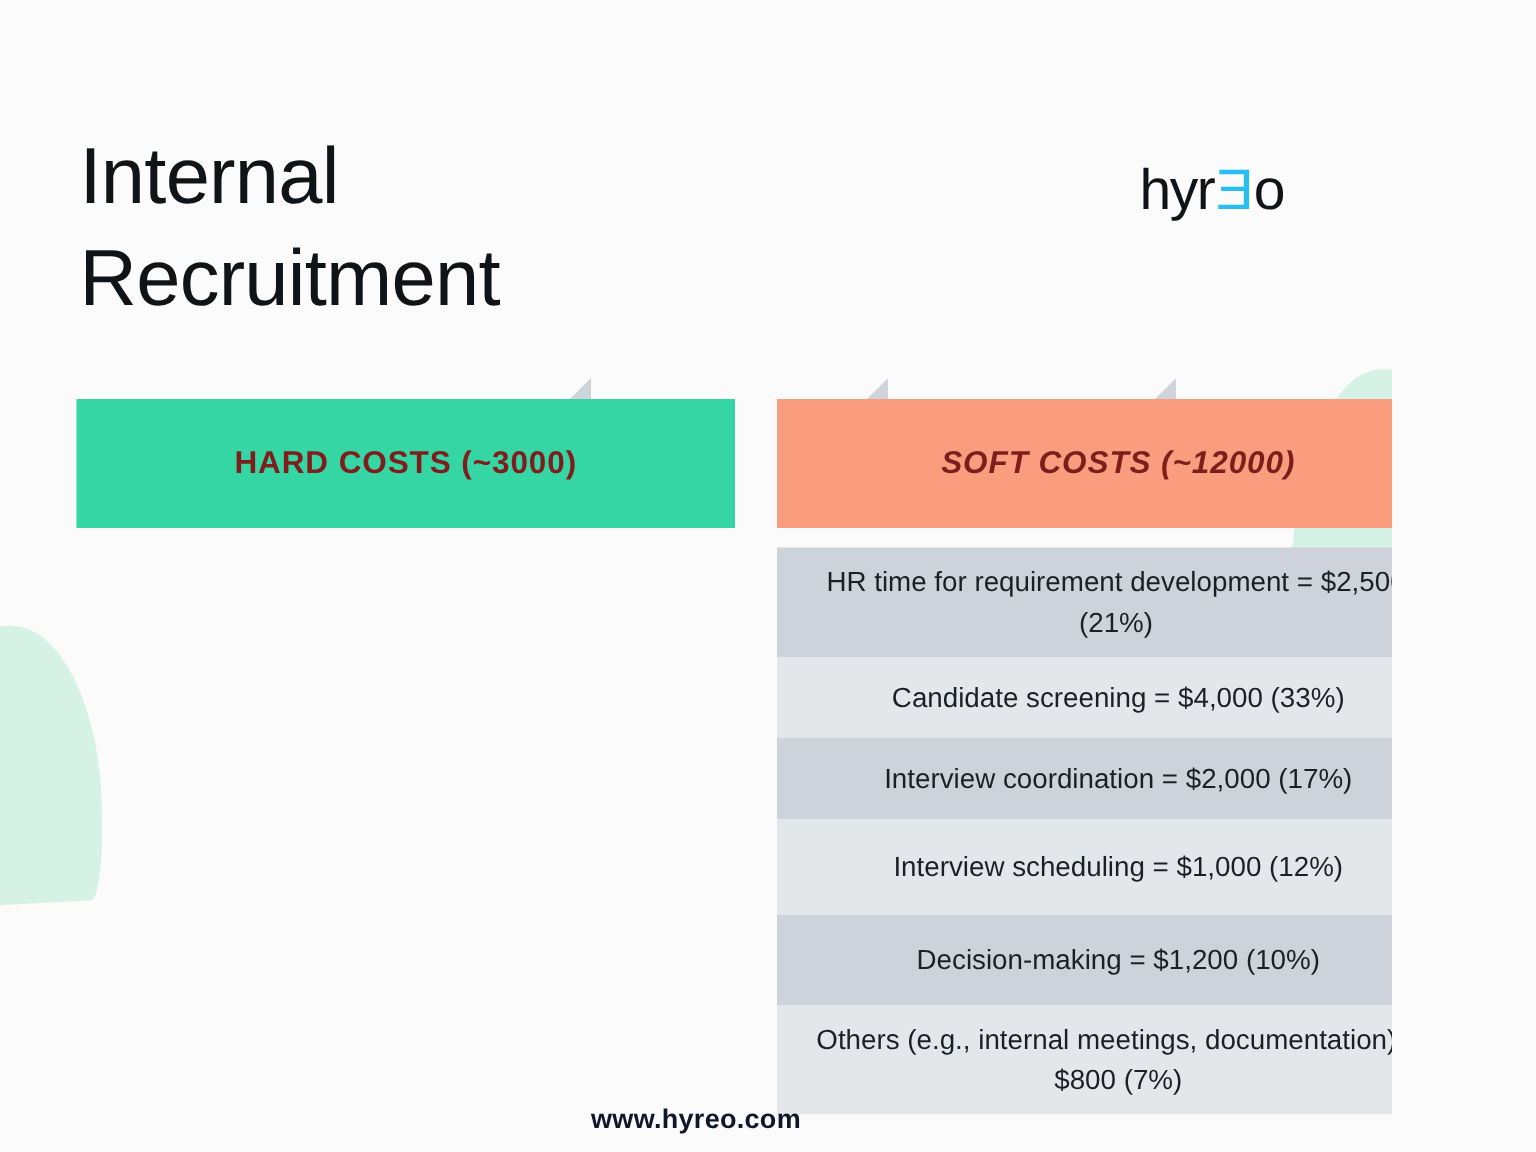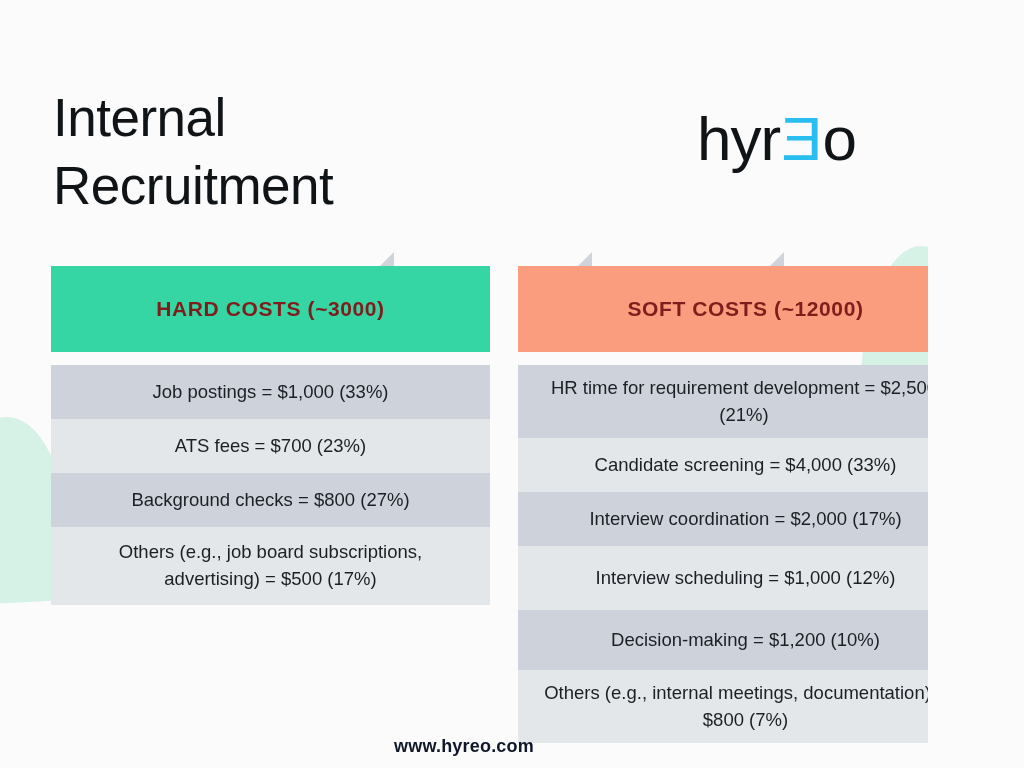--- a/index.html
+++ b/index.html
@@ -58,21 +58,21 @@
     color: #111417;
     white-space: pre-line;
   }
 
   .logo {
     position: absolute;
     right: 72px;
     top: 84px;
     display: flex;
     align-items: flex-end;
-    font-size: 62px;
+    font-size: 38px;
     font-weight: 400;
     letter-spacing: -1px;
     line-height: 1;
     color: #111417;
   }
   .logo .logo-mark {
     display: inline-flex;
     align-items: center;
   }
   .logo .logo-e {
@@ -109,21 +109,21 @@
     display: flex;
     align-items: center;
     justify-content: center;
     color: #7f1d1d;
     font-size: 21px;
     font-weight: bold;
     letter-spacing: 0.6px;
     text-align: center;
   }
   .header-hard { background: #35d6a4; }
-  .header-soft { background: #fa9d7e; }
+  .header-soft { background: #fa9d7e; font-style: italic; }
 
   .rows {
     margin-top: 13px;
   }
   .cost-row {
     display: flex;
     align-items: center;
     justify-content: center;
     text-align: center;
     color: #1c2025;
@@ -165,26 +165,20 @@
     <span class="logo-mark">hyr</span>
     <span class="logo-e">Ǝ</span>
     <span class="logo-mark">o</span>
   </div>
 
   <div class="column col-hard">
     <div class="notch-row">
       <div class="notch" style="left:329px;"></div>
     </div>
     <div class="col-header header-hard">HARD COSTS (~3000)</div>
-    <div class="rows">
-      <div class="cost-row shade-a">Job postings = $1,000 (33%)</div>
-      <div class="cost-row shade-b">ATS fees = $700 (23%)</div>
-      <div class="cost-row shade-a">Background checks = $800 (27%)</div>
-      <div class="cost-row shade-b" style="min-height:78px;">Others (e.g., job board subscriptions, advertising) = $500 (17%)</div>
-    </div>
   </div>
 
   <div class="column col-soft">
     <div class="notch-row">
       <div class="notch" style="left:60px;"></div>
       <div class="notch" style="left:252px;"></div>
       <div class="notch" style="left:441px;"></div>
     </div>
     <div class="col-header header-soft">SOFT COSTS (~12000)</div>
     <div class="rows">

